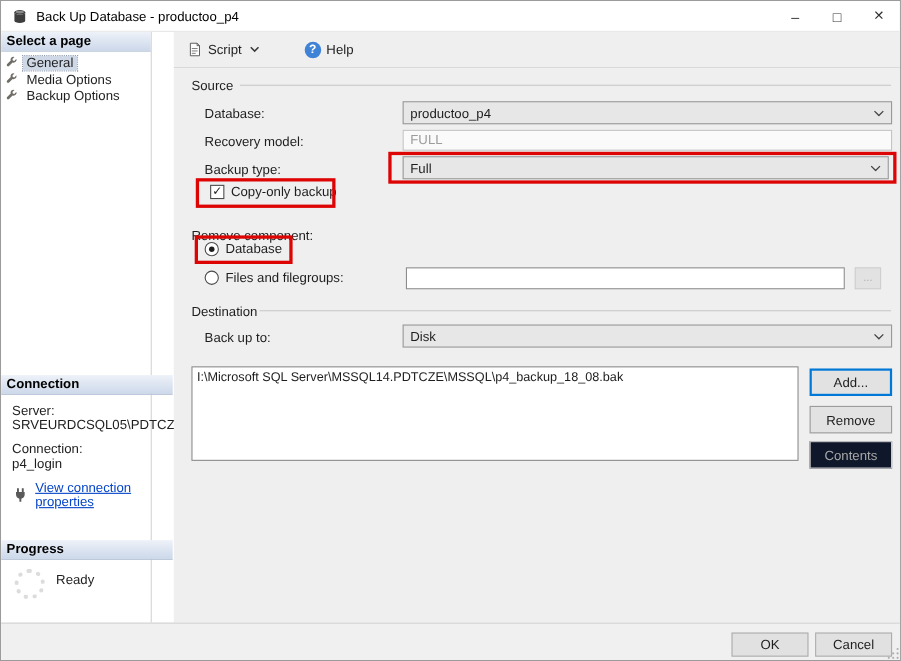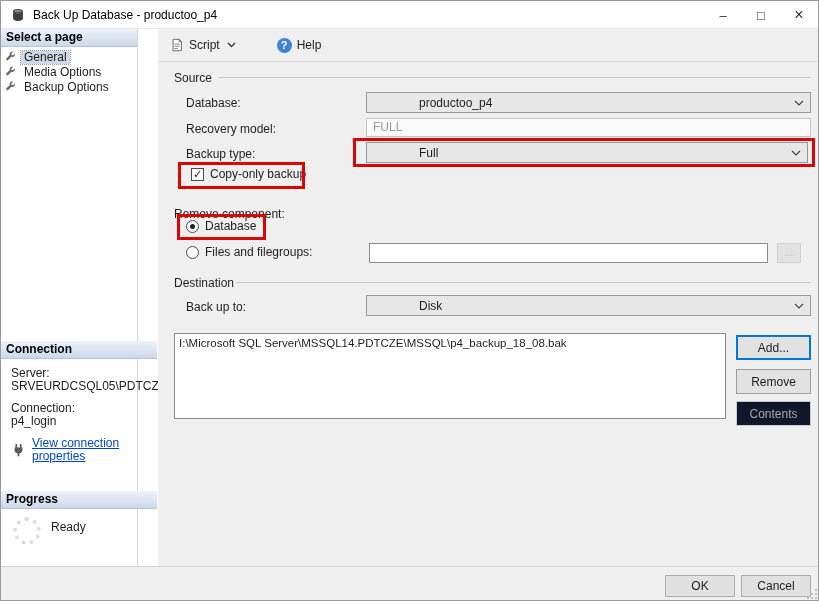--- a/index.html
+++ b/index.html
@@ -40,21 +40,21 @@
   .tb-btn svg { margin-right:5px; }
   .chev-sm { margin-left:7px; }
   .help-circle { width:15px; height:15px; border-radius:50%; background:#3f83d6; color:#fff; font-weight:bold; font-size:11px; line-height:15px; text-align:center; margin-right:5px; }
 
   
   .content { position:absolute; left:157px; top:61px; width:662px; height:504px; background:#efefef; }
   .abs { position:absolute; }
   .grp-line { position:absolute; height:1px; background:#c9c9c9; }
   .field-label { white-space:nowrap; }
   .combo { position:absolute; height:21px; background:#e7e7e7; border:1px solid #999; display:flex; align-items:center; padding:0 6px; cursor:default; }
-  .combo .val { flex:1; font-size:12px;margin-left:46px; }
+  .combo .val { flex:1; font-size:12px; }
   .txt-disabled { position:absolute; height:19px; background:#fafafa; border:1px solid #c4c4c4; color:#9c9c9c; padding:0 6px; line-height:17px; }
   .hl { position:absolute; border:3px solid #dd0404; pointer-events:none; }
   .checkbox { width:13px; height:13px; background:#fff; border:1px solid #4a4a4a; font-size:11px; line-height:11px; text-align:center; color:#1e1e1e; flex:none; }
   .radio { width:13px; height:13px; border:1px solid #4a4a4a; border-radius:50%; background:#fff; flex:none; position:relative; }
   .radio.on::after { content:""; position:absolute; left:3px; top:3px; width:5px; height:5px; border-radius:50%; background:#1e1e1e; }
   .inline-row { position:absolute; display:flex; align-items:center; gap:6px; }
   .text-input { position:absolute; height:20px; border:1px solid #8c8c8c; background:#fff; padding:0 4px; font-family:inherit; font-size:12px; }
   .browse-btn { position:absolute; width:24px; height:20px; background:#e2e2e2; border:1px solid #cfcfcf; color:#b3b3b3; font-size:10px; text-align:center; line-height:17px; }
   .listbox { position:absolute; left:16px; top:271px; width:552px; height:86px; background:#fff; border:1px solid #8a8a8a; padding:2px 4px; overflow:hidden; }
   .listbox .item { font-size:11.5px; line-height:14px; white-space:nowrap; }

